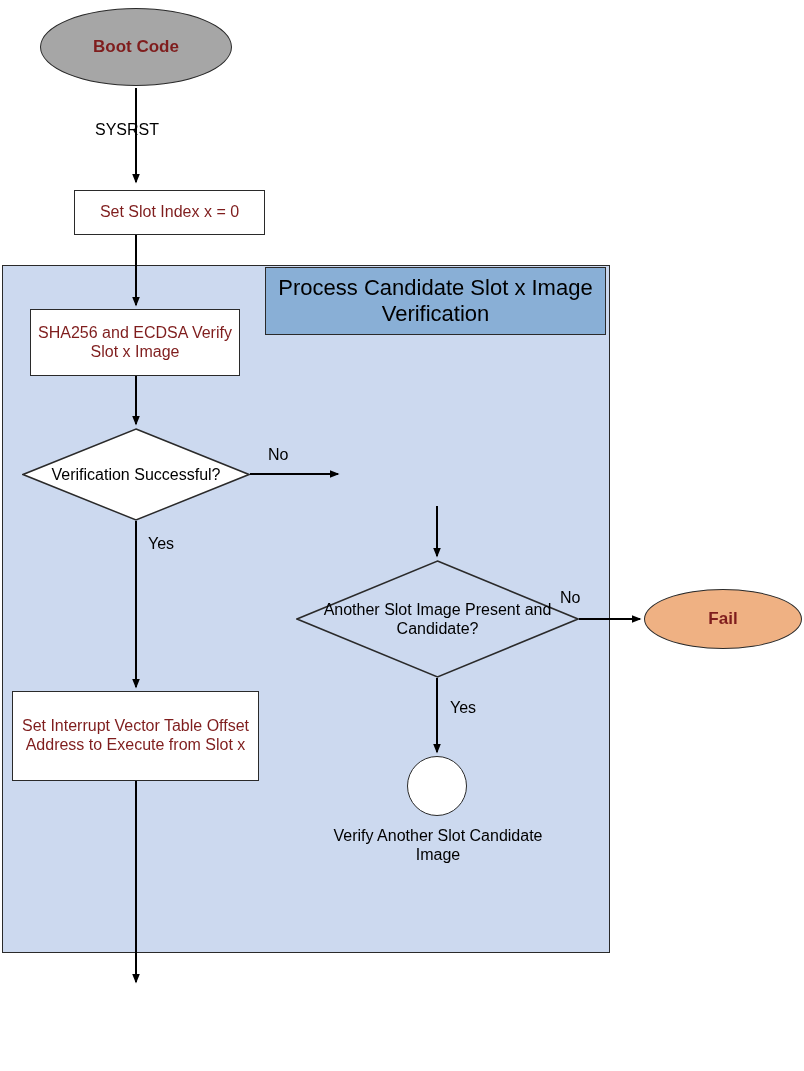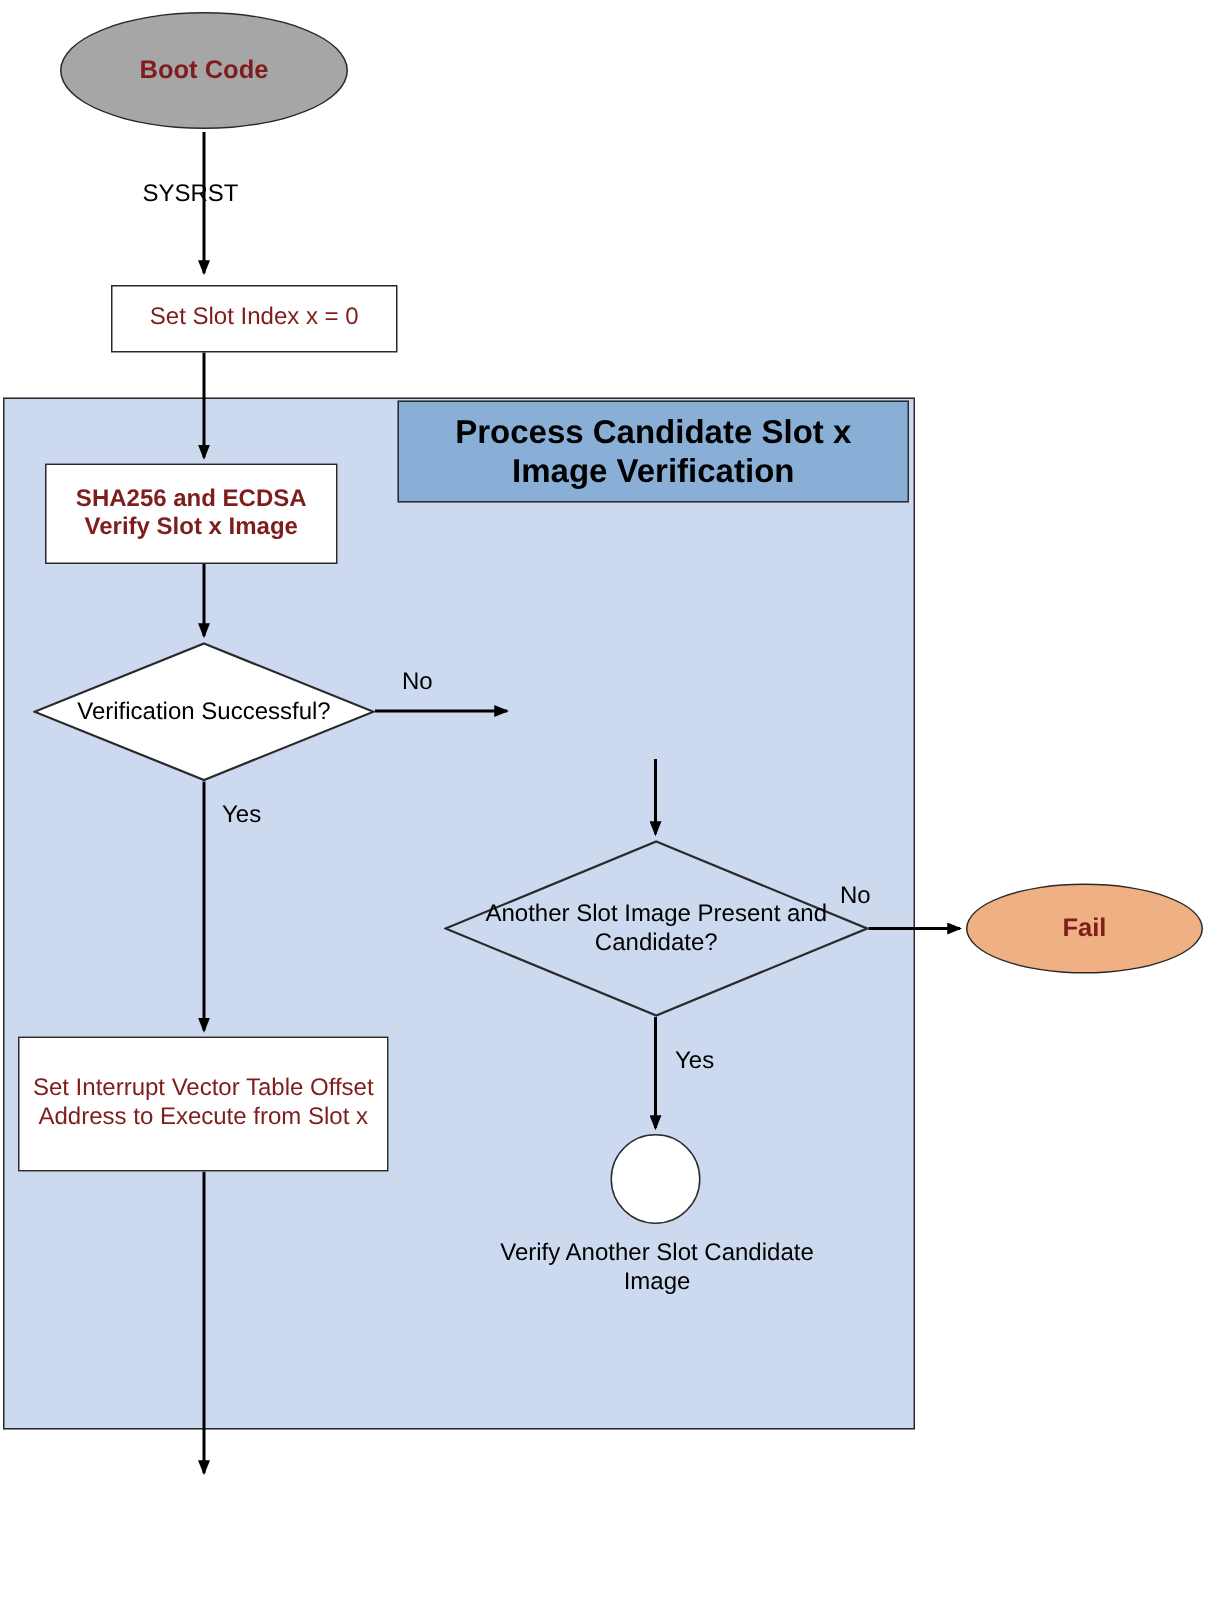--- a/index.html
+++ b/index.html
@@ -46,21 +46,21 @@
     width: 341px;
     height: 68px;
     background: #89afd6;
     border: 1px solid #2a2a2a;
     box-sizing: border-box;
     display: flex;
     align-items: center;
     justify-content: center;
     text-align: center;
     font-size: 22px;
-    font-weight: bold;
+    font-weight: normal;
     color: #000000;
     line-height: 1.2;
     padding: 0 6px;
   }
 
   
   .ellipse {
     border-radius: 50%;
     border: 1px solid #2a2a2a;
     font-weight: bold;
@@ -84,21 +84,21 @@
   .process {
     background: #ffffff;
     border: 1px solid #2a2a2a;
     font-size: 16px;
     padding: 2px 6px;
   }
   #set-slot-index {
     left: 30px; top: 190px; width: 191px; height: 45px; margin-left: 44px;
   }
   #verify-slot-image {
-    left: 30px; top: 309px; width: 195px; height: 67px; font-weight: bold;
+    left: 30px; top: 309px; width: 210px; height: 67px;
   }
   #erase-slot-image {
     left: 342px; top: 444px; width: 190px; height: 62px;
   }
   #set-vector-table {
     left: 12px; top: 691px; width: 247px; height: 90px;
   }
 
   
   .decision-wrap {

